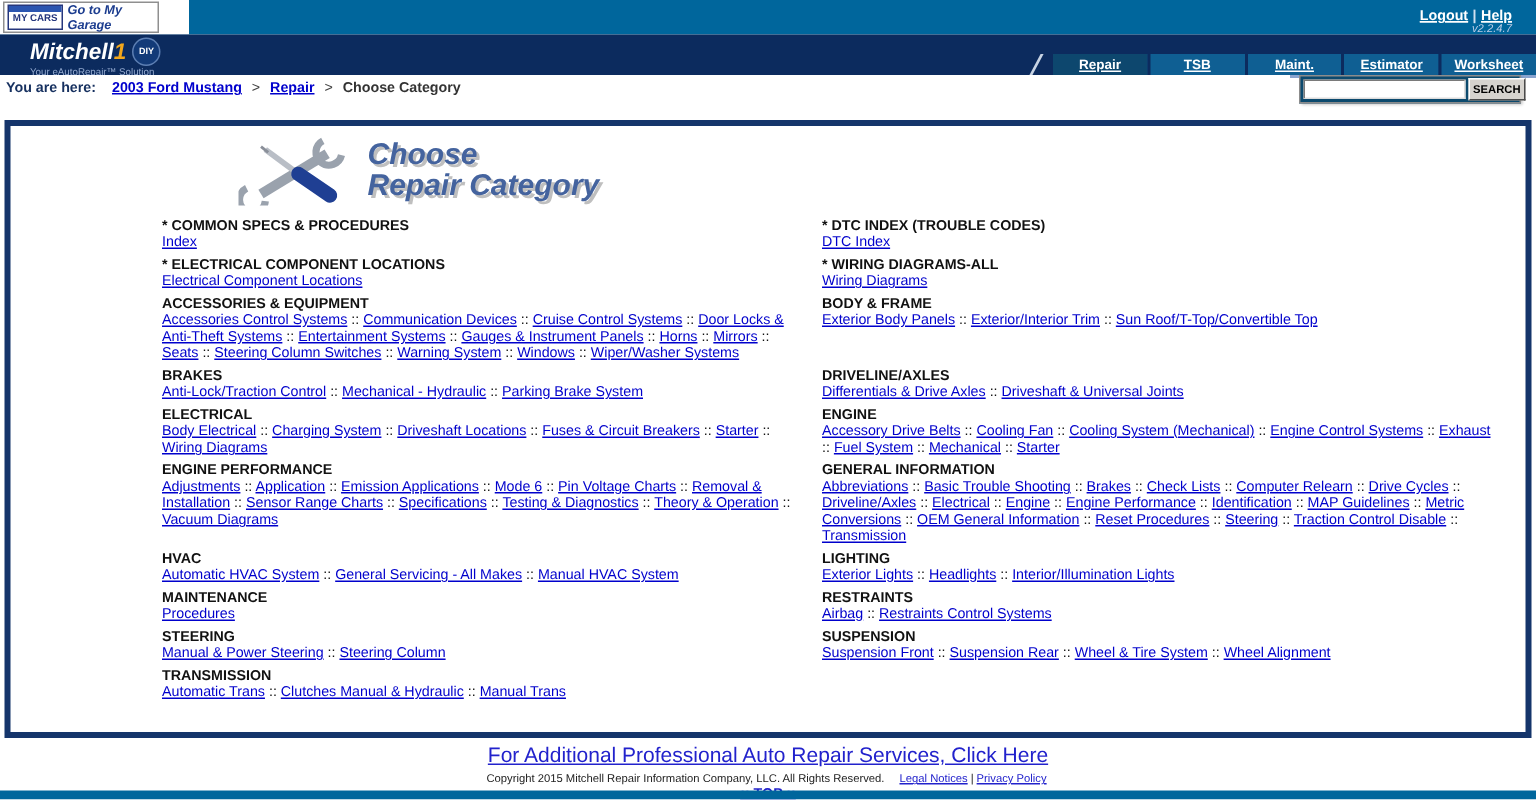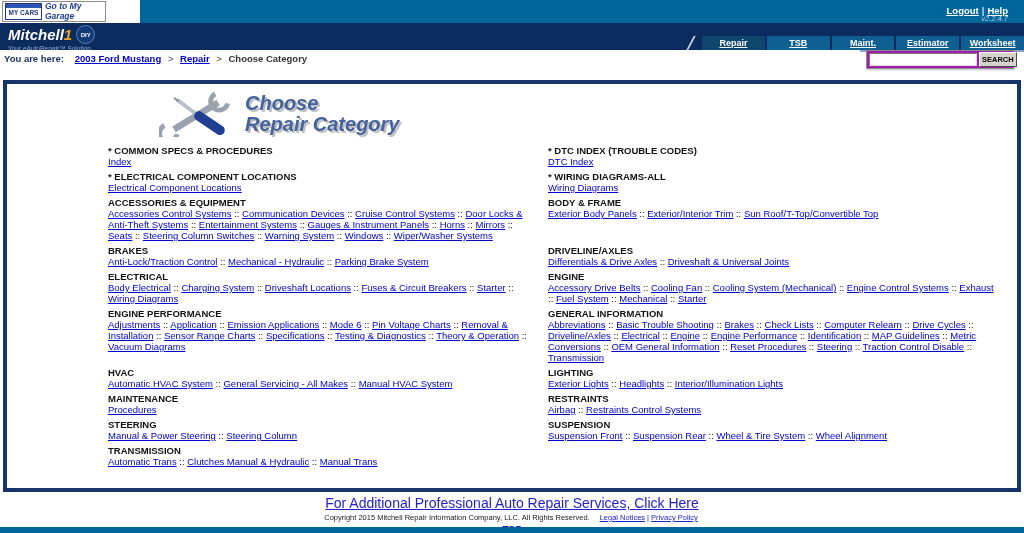--- a/index.html
+++ b/index.html
@@ -1,36 +1,36 @@
 <!DOCTYPE html>
 <html><head>
 <meta charset="utf-8">
 <style>
   * { margin:0; padding:0; box-sizing:border-box; }
   body { background:#fff; font-family:"Liberation Sans", sans-serif; }
   .page { position:relative; width:1024px; height:533px; background:#fff; overflow:hidden; }
 
   
   .topbar { position:absolute; top:0; left:0; width:1024px; height:23px; background:#00669c; }
-  .topbar-white { position:absolute; top:0; left:0; width:140px; height:23px; background:#fff; }
+  .topbar-white { position:absolute; top:0; left:0; width:126px; height:23px; background:#fff; }
   .garage-btn { position:absolute; top:1px; left:2px; width:104px; height:21px; background:#fff;
                 border:1px solid #8f8f8f; display:flex; align-items:center; gap:3px; padding:0 2px; cursor:pointer; }
   .plate { width:37px; height:17px; border:1px solid #26377d; background:#fff; display:flex; flex-direction:column; }
   .plate-strip { height:4px; background:#2b55b0; }
   .plate-text { font-size:6.5px; font-weight:bold; color:#26377d; text-align:center; line-height:10px; }
   .garage-label { font-size:8.5px; font-weight:bold; font-style:italic; color:#1c3d8f; line-height:9.5px; white-space:nowrap; }
   .garage-label span { display:block; }
   .top-links { position:absolute; top:5px; right:16px; font-size:9.5px; font-weight:bold; color:#fff;text-decoration:underline; }
   .top-link { color:#fff; text-decoration:underline; cursor:pointer; }
   .top-div { margin:0 3px; color:#cfe0f0; }
   .version { position:absolute; top:14px; right:16px; font-size:7.5px; font-style:italic; color:#b9cce6; }
 
   
   .navbar { position:absolute; top:23px; left:0; width:1024px; height:27px; background:#0c2b5e; }
-  .brand { position:absolute; left:8px; top:2px; }
+  .brand { position:absolute; left:20px; top:2px; }
   .brand-row { display:flex; align-items:center; gap:4px; }
   .brand-name { font-size:15px; font-weight:bold; font-style:italic; color:#fff; }
   .brand-one { color:#f2a71c; }
   .brand-badge { width:19px; height:19px; border-radius:50%; background:#123a78; border:1px solid #5d7fb3;
                  color:#fff; font-size:6px; font-weight:bold; display:flex; align-items:center; justify-content:center; }
   .brand-tagline { font-size:6.5px; color:#93a9cf; margin-top:1px; }
 
   
   .tabstrip { position:absolute; left:700px; top:36px; width:324px; height:14px; display:flex; }
   .tab { flex:1; background:#0f5f93; color:#fff; font-size:9px; font-weight:bold; text-decoration:underline;
@@ -42,21 +42,21 @@
 
   
   .crumb-row { position:absolute; top:50px; left:0; width:860px; height:16px; background:#fff;
                padding:3px 0 0 4px; font-size:9.5px; font-weight:bold; color:#333; white-space:nowrap; }
   .crumb-prefix { color:#16305f; margin-right:6px; }
   .crumb-link { color:#0000cc; text-decoration:underline; margin:0 2px; cursor:pointer; }
   .crumb-sep { margin:0 2px; color:#444; font-weight:normal; }
   .crumb-current { color:#333; margin-left:2px; }
 
   
-  .search-box { position:absolute; top:50px; left:866px; width:148px; height:19px; background:#a21caf;
+  .search-box { position:absolute; top:50px; left:866px; width:148px; height:19px; background:#0c4a6e;
                 border:1px solid #8c8c8c; display:flex; align-items:center; gap:2px; padding:1px 2px;
                 box-shadow:1px 1px 2px rgba(0,0,0,0.25); }
   .search-input { width:108px; height:13px; border:1px solid #7a7a7a; border-right-color:#ddd; border-bottom-color:#ddd;
                   font-size:9px; padding:0 2px; font-family:inherit; }
   .search-btn { height:15px; font-size:7.5px; font-weight:bold; background:#d6d3ce; color:#000;
                 border:1px solid; border-color:#fff #4a4a4a #4a4a4a #fff; padding:0 2px; font-family:inherit; cursor:pointer; }
 
   
   .content-box { position:absolute; top:80px; left:3px; width:1018px; height:412px;
                  border:4px solid #15356b; background:#fff; overflow:hidden; }

